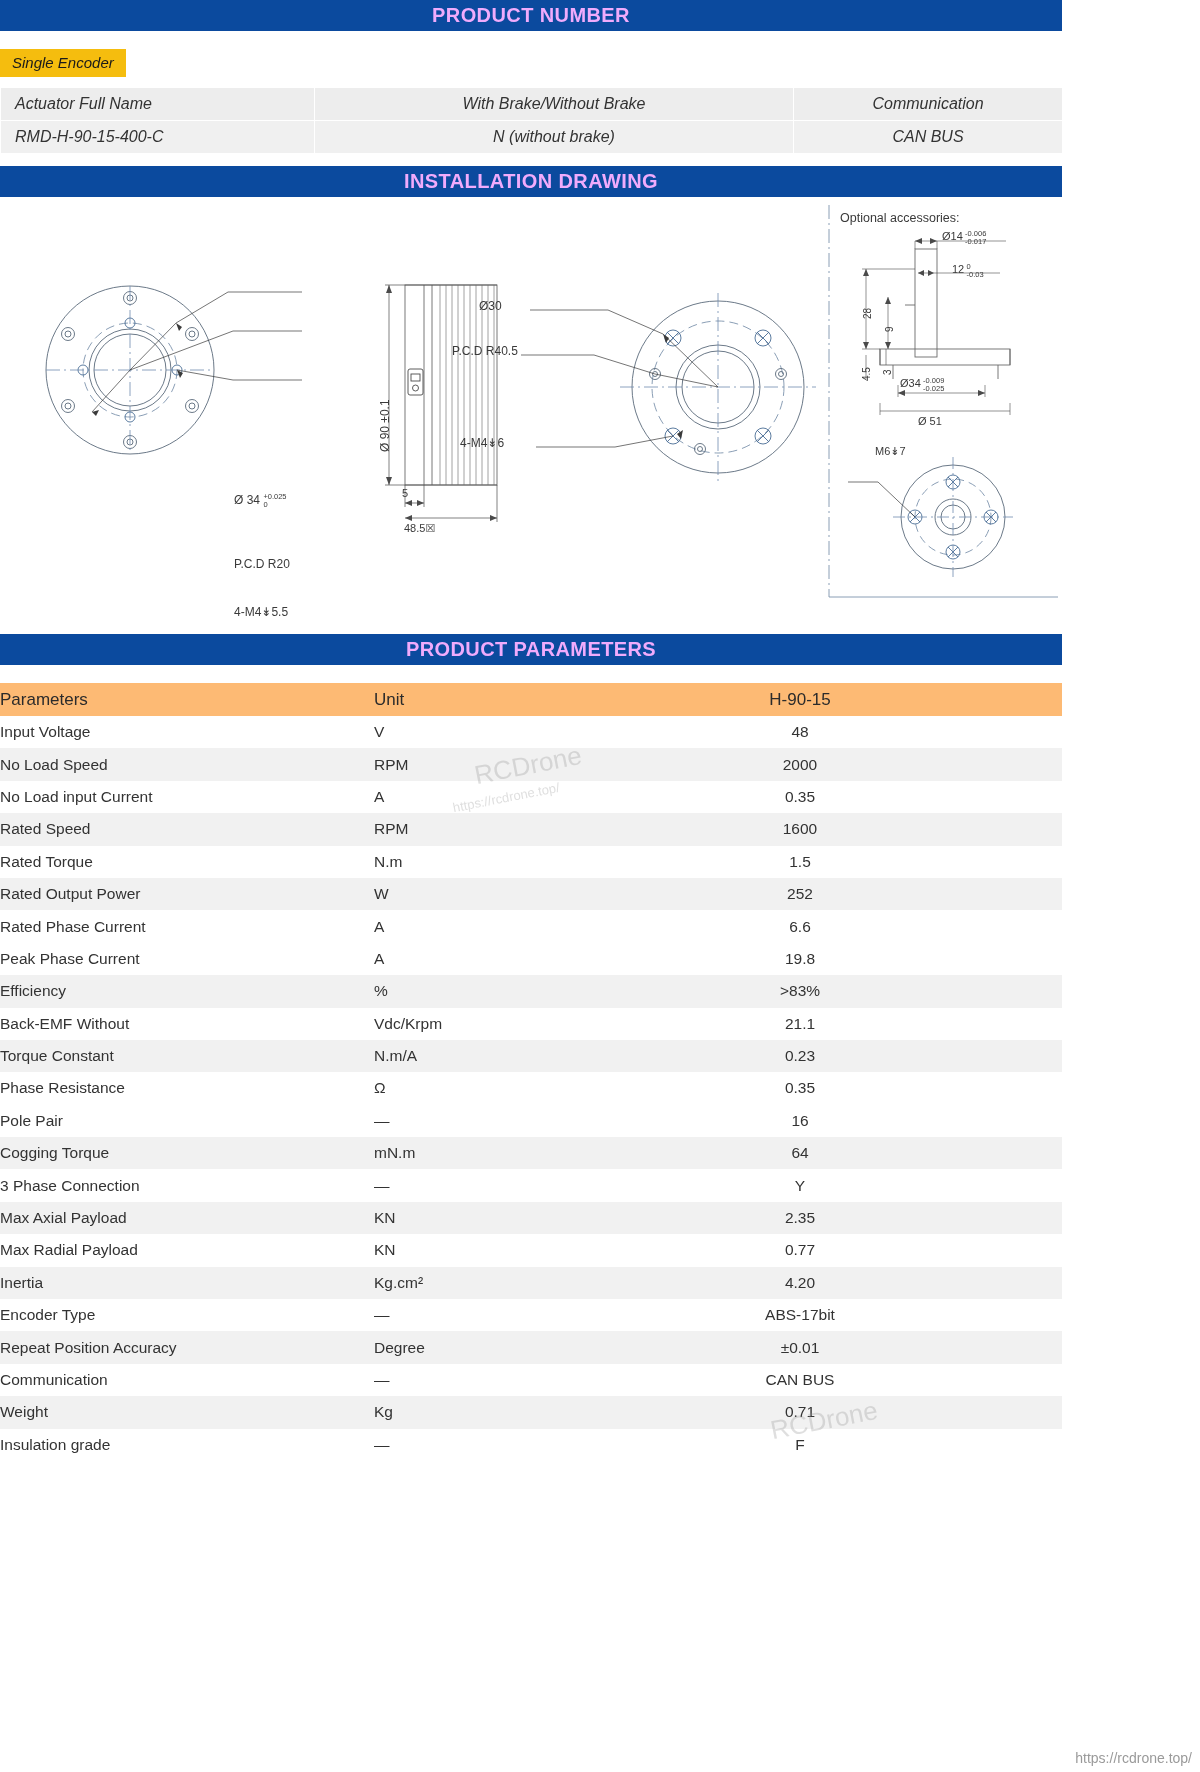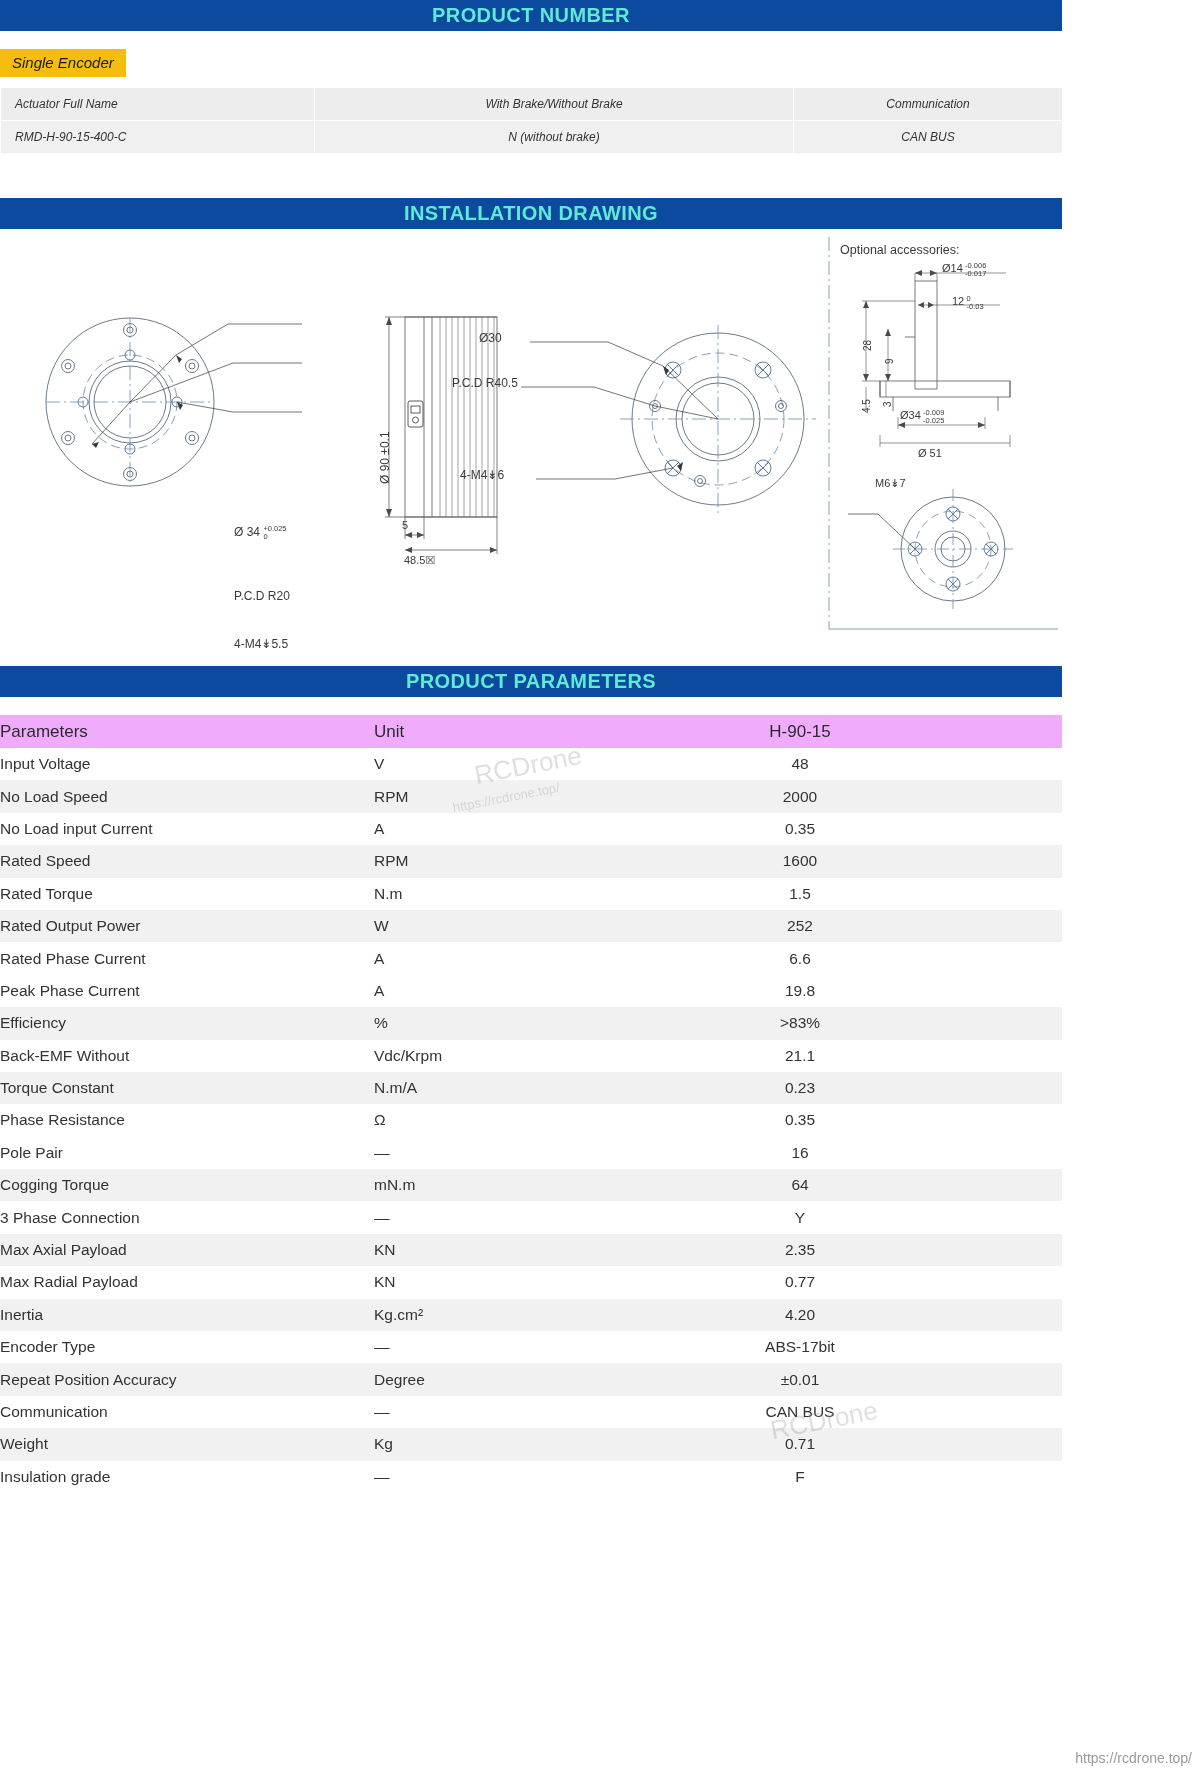--- a/index.html
+++ b/index.html
@@ -12,21 +12,21 @@
     width: 1200px;
     height: 1772px;
     position: relative;
     background: #fff;
     overflow: hidden;
   }
 
   
   .section-bar {
     background: #0b4a9e;
-    color: #5eead4;
+    color: #f0abfc;
     text-align: center;
     font-size: 20px;
     font-weight: bold;
     letter-spacing: 0.4px;
     line-height: 31px;
     height: 31px;
     width: 1062px;
     margin: 0;
   }
 
@@ -43,21 +43,21 @@
   }
   table.pn {
     width: 1062px;
     border-collapse: collapse;
     table-layout: fixed;
     margin-top: 4px;
   }
   table.pn td {
     border: 1px solid #ffffff;
     background: #eeeeee;
-    font-size: 12px;
+    font-size: 16px;
     color: #333333;
     height: 33px;
     padding: 0 14px;
   }
   table.pn tr.hdr td { background: #ededed; }
   table.pn tr.val td { background: #f0f0f0; }
   table.pn td.c { text-align: center; }
   table.pn td.l { text-align: left; }
   .col-a { width: 314px; }
   .col-b { width: 479px; }
@@ -91,21 +91,21 @@
   }
   table.params td, table.params th {
     border: none;
     font-size: 15.5px;
     color: #333333;
     padding: 0;
     height: 32.4px;
     font-weight: normal;
   }
   table.params tr.head td {
-    background: #f0abfc;
+    background: #fdba74;
     font-size: 17px;
     color: #2b2b2b;
     height: 33px;
   }
   table.params tr.odd td { background: #f1f1f1; }
   table.params tr.even td { background: #ffffff; }
   td.p-name { text-align: left; padding-left: 10px; width: 374px; }
   td.p-unit { text-align: left; width: 164px; font-size: 13.5px; border-left: 1px solid #dcdcdc; border-right: 1px solid #dcdcdc; }
   td.p-val  { text-align: center; font-size: 13.5px; }
   tr.head td.p-name { font-size: 17px; }
@@ -156,21 +156,21 @@
         </tr>
         <tr class="val">
           <td class="l">RMD-H-90-15-400-C</td>
           <td class="c">N (without brake)</td>
           <td class="c">CAN BUS</td>
         </tr>
       </tbody>
     </table>
   </div>
 
-  <div class="section-bar" style="margin-top:44px;">INSTALLATION DRAWING</div>
+  <div class="section-bar" style="margin-top:12px;">INSTALLATION DRAWING</div>
 
   <div class="drawing-area">
 
     <svg class="dwg" width="1062" height="407" viewBox="0 0 1062 407">
       <g fill="none" stroke="#5a6a7a" stroke-width="0.9">
 
         <circle cx="130" cy="173" r="84"></circle>
         <circle cx="130" cy="173" r="41" stroke="#5a6a7a"></circle>
         <circle cx="130" cy="173" r="36" stroke="#5a6a7a"></circle>
         <circle cx="130" cy="173" r="47" stroke="#7d93ad" stroke-dasharray="9 5"></circle>

